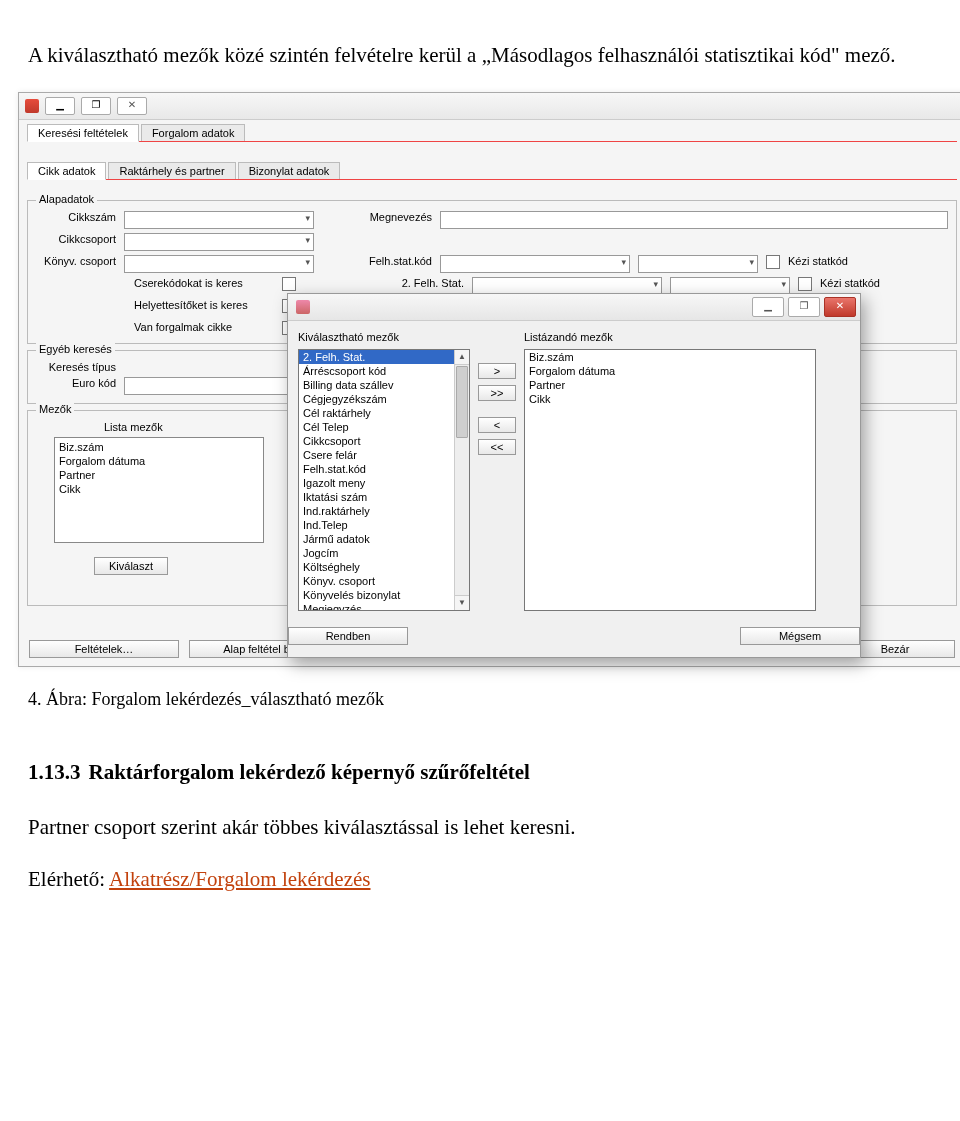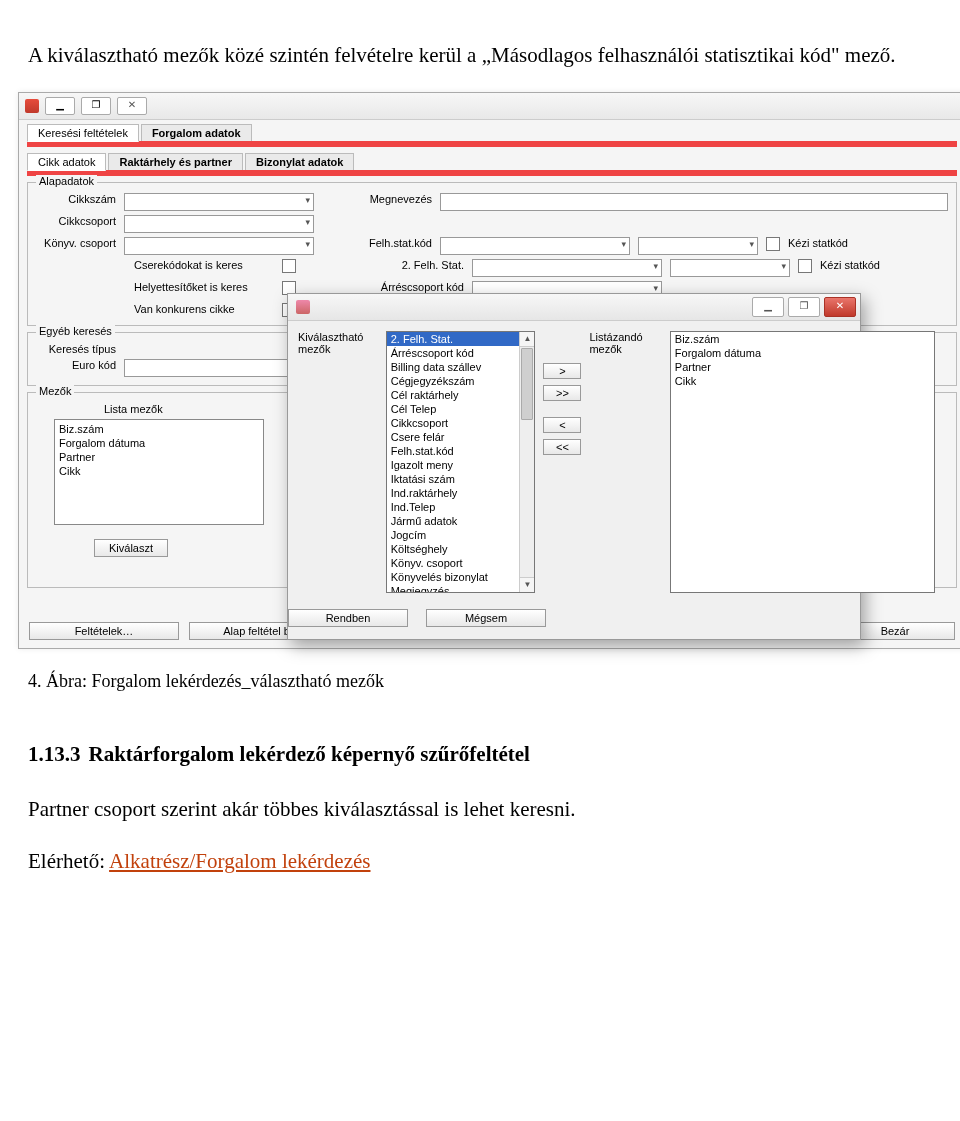--- a/index.html
+++ b/index.html
@@ -53,33 +53,32 @@
     border-radius: 2px;
     cursor: pointer;
   }
   .win-btn.close { color: #555; }
   .app-body {
     background: #f5f5f5;
     padding: 4px 8px 60px 8px;
   }
   .tabrow {
     display: flex;
-    border-bottom: 6px solid #ef4444;
-    margin-bottom: 6px;
+    border-bottom: 1px solid #ef4444;
+    margin-bottom: 20px;
     gap: 0;
   }
   .tab {
     padding: 2px 10px;
     border: 1px solid #bbb;
     border-bottom: none;
     background: #eaeaea;
     margin-right: 2px;
     font-size: 11px;
     cursor: pointer;
-    font-weight: bold;
   }
   .tab.active {
     background: #fff;
     font-weight: normal;
     border-bottom: 1px solid #fff;
     margin-bottom: -1px;
   }
   .groupbox {
     border: 1px solid #bbb;
     margin-top: 6px;
@@ -188,21 +187,21 @@
   .dlg-winbtn.red {
     background: linear-gradient(to bottom,#e9756b,#c0392b);
     color: #fff;
     border-color: #a93226;
   }
   .dlg-body {
     padding: 10px;
     display: flex;
     gap: 8px;
   }
-  .dlg-col { display: flex; flex-direction: row; }
+  .dlg-col { display: flex; flex-direction: column; }
   .dlg-col .col-label { margin-bottom: 6px; font-size: 11px; }
   .dlg-list {
     background: #fff;
     border: 1px solid #777;
     width: 170px;
     height: 260px;
     padding: 0;
     font-size: 11px;
     line-height: 14px;
     position: relative;
@@ -243,22 +242,21 @@
   .dlg-mid {
     display: flex;
     flex-direction: column;
     justify-content: flex-start;
     padding-top: 32px;
     gap: 6px;
   }
   .dlg-mid .button { width: 36px; padding: 1px 0; text-align: center; }
   .dlg-footer {
     display: flex;
-    justify-content: flex-start;
-    gap: 18px;
+    justify-content: space-between;
     padding: 6px 0 12px 0;
   }
   .dlg-footer .button { width: 90px; text-align: center; }
   .dlg-icon {
     width: 14px; height: 14px;
     background: linear-gradient(to bottom,#e8a,#c66);
     margin-right: auto;
     border-radius: 2px;
     align-self: center;
     margin-left: 4px;
@@ -338,21 +336,21 @@
       </div>
       <div class="row">
         <div style="width:90px"></div>
         <div class="lbl" style="width:140px;text-align:left">Helyettesítőket is keres</div>
         <span class="chk"></span>
         <div class="lbl" style="width:100px;margin-left:60px">Árréscsoport kód</div>
         <div class="inp combo" style="width:190px"></div>
       </div>
       <div class="row">
         <div style="width:90px"></div>
-        <div class="lbl" style="width:140px;text-align:left">Van konkurens cikke</div>
+        <div class="lbl" style="width:140px;text-align:left">Van forgalmak cikke</div>
         <span class="chk"></span>
       </div>
     </div>
 
     <div class="groupbox">
       <div class="legend">Egyéb keresés</div>
       <div class="row">
         <div class="lbl" style="width:80px">Keresés típus</div>
       </div>
       <div class="row">

